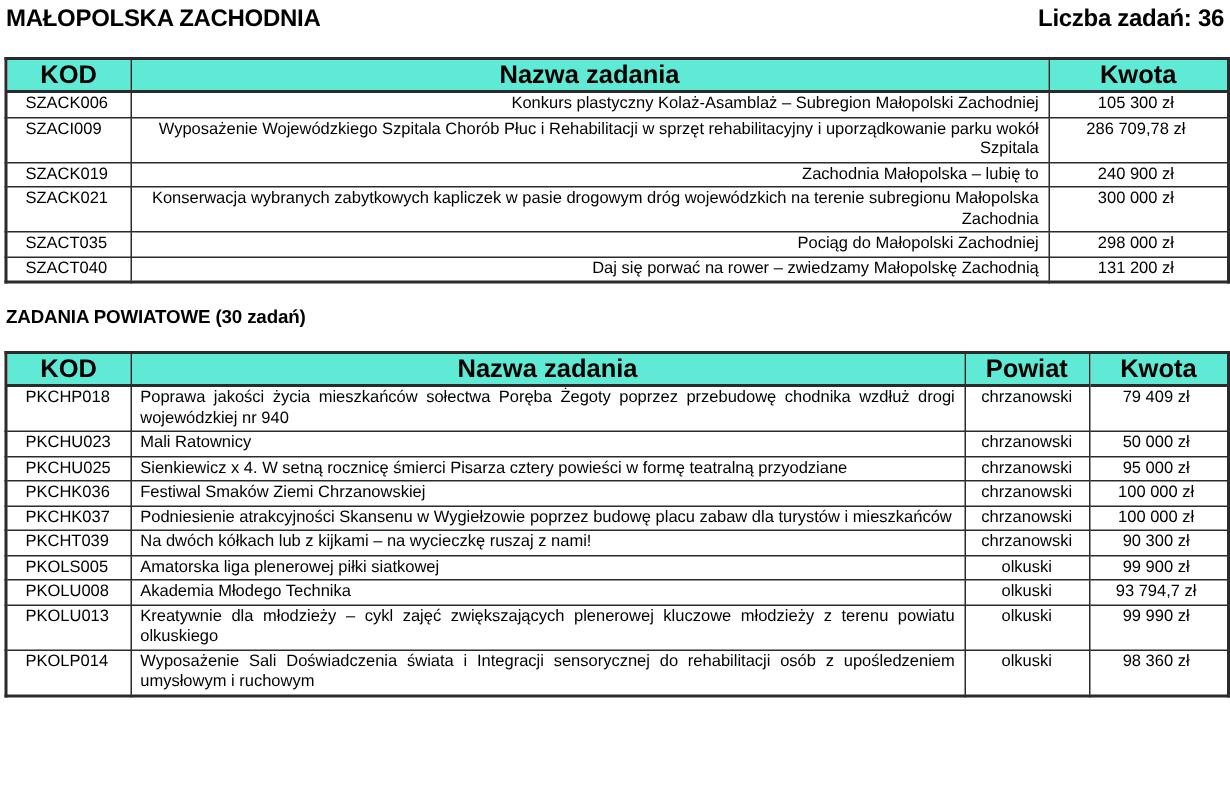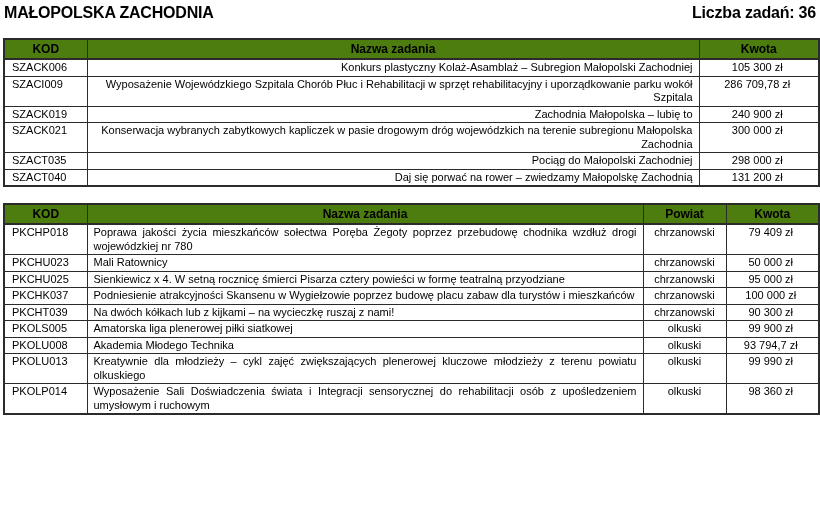--- a/index.html
+++ b/index.html
@@ -39,33 +39,33 @@
     width: 815px;
     border: 2px solid #2b2b2b;
   }
   th, td {
     border: 1px solid #2b2b2b;
     font-size: 11px;
     vertical-align: top;
     overflow: hidden;
   }
   th {
-    background: #4d7c0f;
+    background: #5eead4;
     font-weight: bold;
-    font-size: 12px;
+    font-size: 17px;
     text-align: center;
     height: 20px;
     vertical-align: middle;
     border-bottom: 2px solid #2b2b2b;
   }
   td {
     padding: 1px 6px;
     line-height: 13.5px;
   }
-  td.col-kod   { text-align: left;  padding-left: 7px; white-space: nowrap; }
+  td.col-kod   { text-align: left;  padding-left: 12px; white-space: nowrap; }
   td.col-nazwa { text-align: right; }
   .powiat-table td.col-nazwa { text-align: justify; }
   td.col-powiat{ text-align: center; white-space: nowrap; }
   td.col-kwota { text-align: center; padding-right: 9px; white-space: nowrap; }
 
   
   .subregional-table col.c-kod   { width: 83px; }
   .subregional-table col.c-nazwa { width: 612px; }
   .subregional-table col.c-kwota { width: 120px; }
   .powiat-table col.c-kod    { width: 83px; }
@@ -124,56 +124,63 @@
           <td class="col-kwota">298 000 zł</td>
         </tr>
         <tr>
           <td class="col-kod">SZACT040</td>
           <td class="col-nazwa">Daj się porwać na rower – zwiedzamy Małopolskę Zachodnią</td>
           <td class="col-kwota">131 200 zł</td>
         </tr>
       </tbody>
   </table>
 
+  <div class="section-heading second">ZADANIA POWIATOWE (30 zadań)</div>
 
   <table class="powiat-table">
     <colgroup>
       <col class="c-kod">
         <col class="c-nazwa">
         <col class="c-powiat">
         <col class="c-kwota">
     </colgroup>
     <thead>
       <tr>
         <th>KOD</th>
         <th>Nazwa zadania</th>
         <th>Powiat</th>
         <th>Kwota</th>
       </tr>
     </thead>
     <tbody>
         <tr>
           <td class="col-kod">PKCHP018</td>
-          <td class="col-nazwa">Poprawa jakości życia mieszkańców sołectwa Poręba Żegoty poprzez przebudowę chodnika wzdłuż drogi wojewódzkiej nr 780</td>
+          <td class="col-nazwa">Poprawa jakości życia mieszkańców sołectwa Poręba Żegoty poprzez przebudowę chodnika wzdłuż drogi wojewódzkiej nr 940</td>
           <td class="col-powiat">chrzanowski</td>
           <td class="col-kwota">79 409 zł</td>
         </tr>
         <tr>
           <td class="col-kod">PKCHU023</td>
           <td class="col-nazwa">Mali Ratownicy</td>
           <td class="col-powiat">chrzanowski</td>
           <td class="col-kwota">50 000 zł</td>
         </tr>
         <tr>
           <td class="col-kod">PKCHU025</td>
           <td class="col-nazwa">Sienkiewicz x 4. W setną rocznicę śmierci Pisarza cztery powieści w formę teatralną przyodziane</td>
           <td class="col-powiat">chrzanowski</td>
           <td class="col-kwota">95 000 zł</td>
         </tr>
         <tr>
+          <td class="col-kod">PKCHK036</td>
+          <td class="col-nazwa">Festiwal Smaków Ziemi Chrzanowskiej</td>
+          <td class="col-powiat">chrzanowski</td>
+          <td class="col-kwota">100 000 zł</td>
+        </tr>
+        <tr>
           <td class="col-kod">PKCHK037</td>
           <td class="col-nazwa">Podniesienie atrakcyjności Skansenu w Wygiełzowie poprzez budowę placu zabaw dla turystów i mieszkańców</td>
           <td class="col-powiat">chrzanowski</td>
           <td class="col-kwota">100 000 zł</td>
         </tr>
         <tr>
           <td class="col-kod">PKCHT039</td>
           <td class="col-nazwa">Na dwóch kółkach lub z kijkami – na wycieczkę ruszaj z nami!</td>
           <td class="col-powiat">chrzanowski</td>
           <td class="col-kwota">90 300 zł</td>

